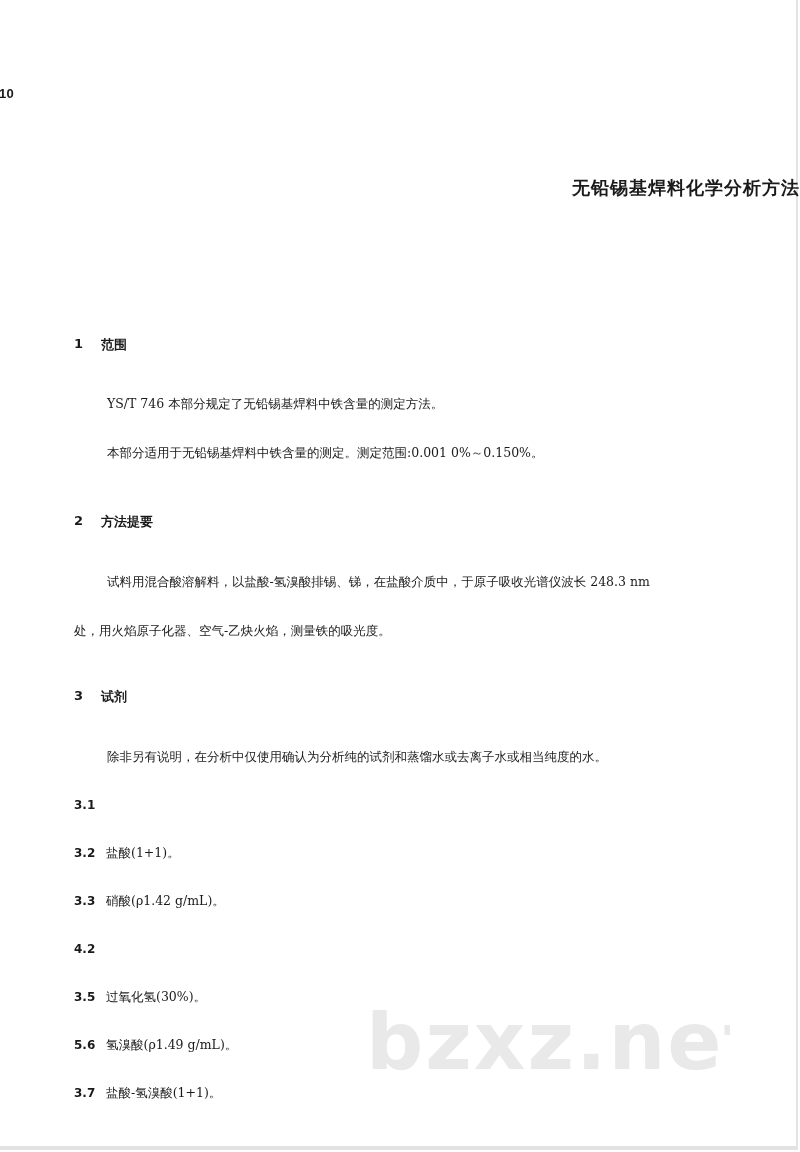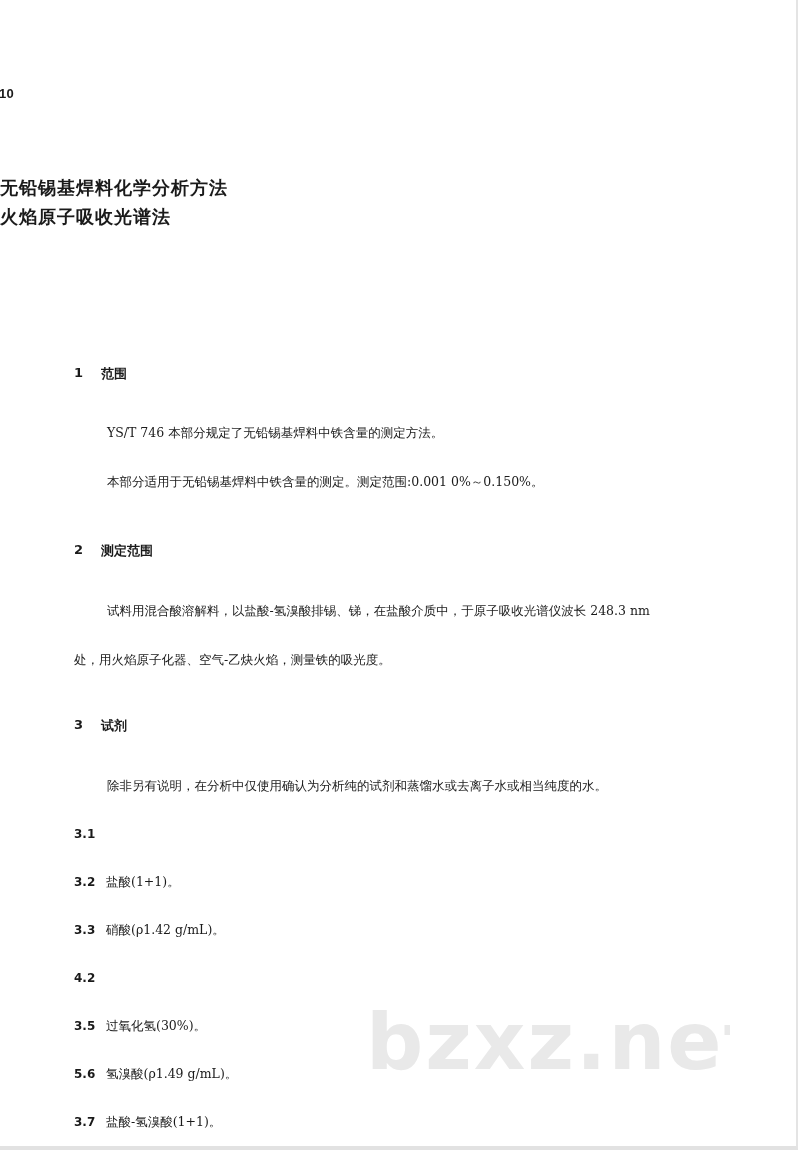--- a/index.html
+++ b/index.html
@@ -31,21 +31,21 @@
     font-family: "Liberation Sans", "DejaVu Sans", sans-serif;
     font-weight: bold;
     font-size: 13px;
     letter-spacing: 0.2px;
   }
   .title {
     position: absolute;
     top: 158px;
     left: 0;
     width: 800px;
-    text-align: left;
+    text-align: right;
   }
   .title-line {
     display: block;
     font-family: "DejaVu Sans", sans-serif;
     font-weight: bold;
     font-size: 18px;
     line-height: 29px;
     letter-spacing: 1px;
   }
   .section-heading {
@@ -106,33 +106,32 @@
 <body>
 
 <div class="page">
 
   <div class="watermark">bzxz.net</div>
 
   <div class="std-code fg">YS/T 746.7—2010</div>
 
   <div class="title fg">
     <span class="title-line">无铅锡基焊料化学分析方法</span>
-    <span class="title-line">火焰原子吸收光谱法</span>
   </div>
 
   <div class="section-heading fg" style="top:292px;">
     <span>1</span>
     <span>范围</span>
   </div>
   <div class="para fg" style="top:330px;">YS/T 746 本部分规定了无铅锡基焊料中铁含量的测定方法。</div>
   <div class="para fg" style="top:355px;">本部分适用于无铅锡基焊料中铁含量的测定。测定范围:0.001 0%～0.150%。</div>
 
   <div class="section-heading fg" style="top:403px;">
     <span>2</span>
-    <span>测定范围</span>
+    <span>方法提要</span>
   </div>
   <div class="para fg" style="top:442px;">试料用混合酸溶解料，以盐酸-氢溴酸排锡、锑，在盐酸介质中，于原子吸收光谱仪波长 248.3 nm</div>
   <div class="cont fg" style="top:467px;">处，用火焰原子化器、空气-乙炔火焰，测量铁的吸光度。</div>
 
   <div class="section-heading fg" style="top:512px;">
     <span>3</span>
     <span>试剂</span>
   </div>
   <div class="para fg" style="top:551px;">除非另有说明，在分析中仅使用确认为分析纯的试剂和蒸馏水或去离子水或相当纯度的水。</div>
 

